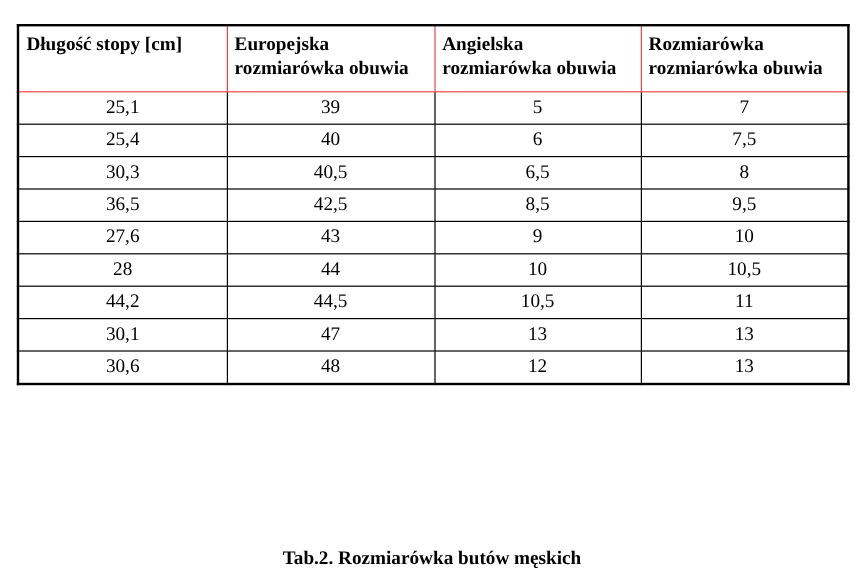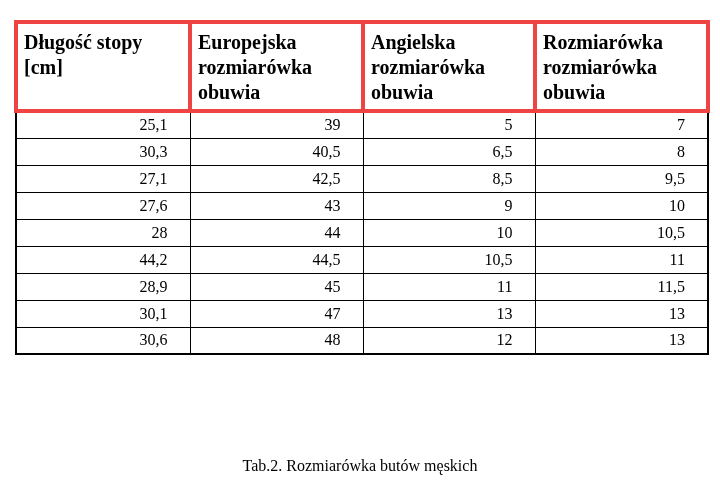--- a/index.html
+++ b/index.html
@@ -24,47 +24,47 @@
     width: 692px;
     border-collapse: collapse;
     table-layout: fixed;
     border: 2px solid #000000;
   }
   table.size-table col.c1 { width: 174px; }
   table.size-table col.c2 { width: 173px; }
   table.size-table col.c3 { width: 172px; }
   table.size-table col.c4 { width: 173px; }
   table.size-table th {
-    border: 4px solid #ef4444;
+    border: 1px solid #ef4444;
     font-weight: bold;
-    font-size: 20px;
+    font-size: 16px;
     line-height: 1.25;
     text-align: left;
     vertical-align: top;
     padding: 6px 6px 4px 6px;
     height: 44px;
     box-sizing: content-box;
   }
   table.size-table td {
     border: 1px solid #000000;
     font-size: 16px;
     font-weight: normal;
-    text-align: right;
+    text-align: center;
     vertical-align: middle;
     padding: 0 22px;
     height: 27px;
     box-sizing: border-box;
   }
   .caption {
     position: absolute;
     left: 14px;
     top: 457px;
     width: 692px;
     text-align: center;
-    font-weight: normal;
+    font-weight: bold;
     font-size: 16px;
   }
 </style>
 </head>
 <body>
 
 <div class="page">
 
   <table class="size-table">
     <colgroup>
@@ -82,27 +82,33 @@
         </tr>
       </thead>
     <tbody>
         <tr>
           <td>25,1</td>
           <td>39</td>
           <td>5</td>
           <td>7</td>
         </tr>
         <tr>
+          <td>25,4</td>
+          <td>40</td>
+          <td>6</td>
+          <td>7,5</td>
+        </tr>
+        <tr>
           <td>30,3</td>
           <td>40,5</td>
           <td>6,5</td>
           <td>8</td>
         </tr>
         <tr>
-          <td>27,1</td>
+          <td>36,5</td>
           <td>42,5</td>
           <td>8,5</td>
           <td>9,5</td>
         </tr>
         <tr>
           <td>27,6</td>
           <td>43</td>
           <td>9</td>
           <td>10</td>
         </tr>
@@ -112,26 +118,20 @@
           <td>10</td>
           <td>10,5</td>
         </tr>
         <tr>
           <td>44,2</td>
           <td>44,5</td>
           <td>10,5</td>
           <td>11</td>
         </tr>
         <tr>
-          <td>28,9</td>
-          <td>45</td>
-          <td>11</td>
-          <td>11,5</td>
-        </tr>
-        <tr>
           <td>30,1</td>
           <td>47</td>
           <td>13</td>
           <td>13</td>
         </tr>
         <tr>
           <td>30,6</td>
           <td>48</td>
           <td>12</td>
           <td>13</td>

